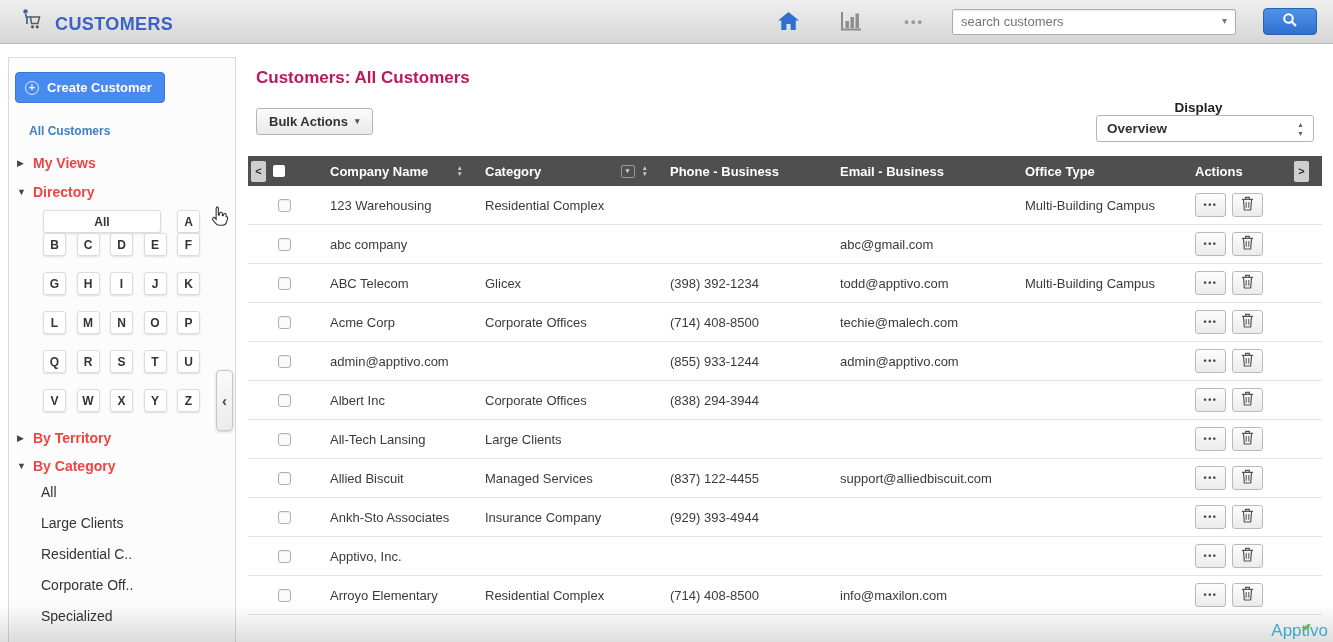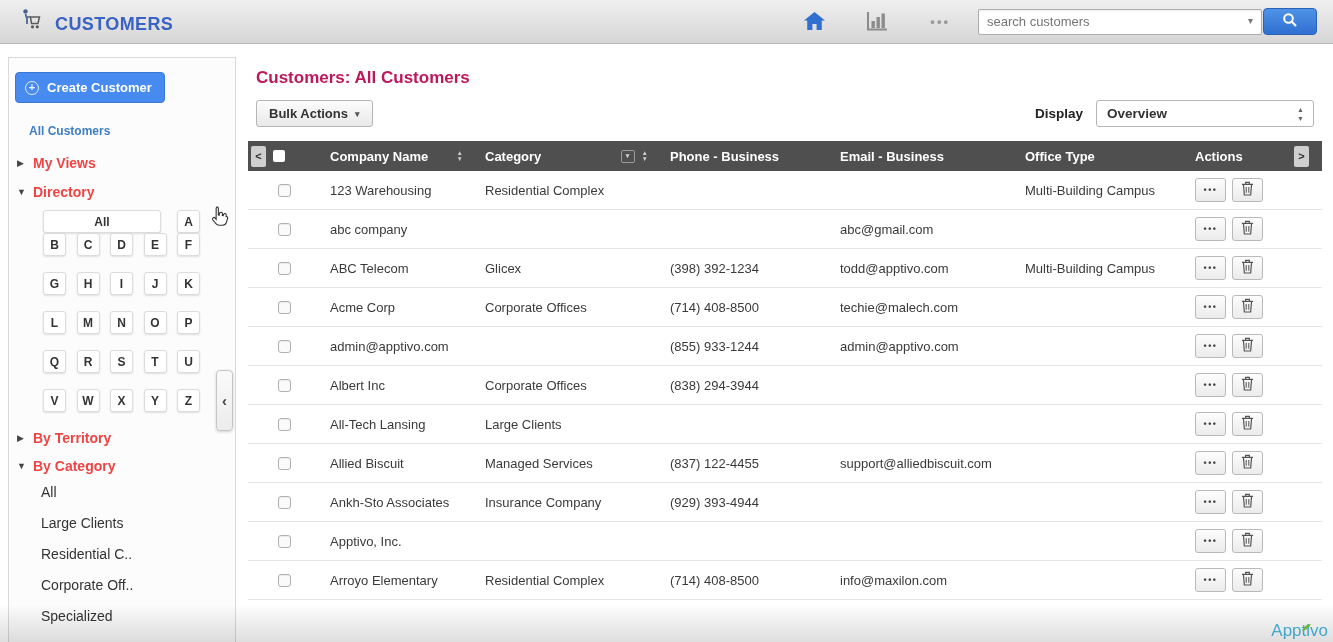--- a/index.html
+++ b/index.html
@@ -15,21 +15,21 @@
     border-bottom:1px solid #b9b9b9;
     display:flex; align-items:center;
   }
   .logo-area { display:flex; align-items:flex-end; gap:9px; margin-left:20px; }
   .app-title { font-size:18px; font-weight:bold; color:#3a62c4; letter-spacing:.4px; }
   .topbar-right { margin-left:auto; display:flex; align-items:center; margin-right:16px; }
   .tb-icon { display:flex; align-items:center; justify-content:center; cursor:pointer; }
   .home-ic { margin-right:40px; }
   .chart-ic { margin-right:40px; }
   .dots-ic { margin-right:28px; color:#9a9a9a; font-size:13px; letter-spacing:2px; font-weight:bold; }
-  .search-wrap { position:relative; margin-right:1px; }
+  .search-wrap { position:relative; margin-right:27px; }
   .search-input {
     width:284px; height:26px; border:1px solid #adadad; border-radius:2px;
     padding:0 26px 0 8px; font-size:13px; color:#555; background:#fff;
     box-shadow:inset 0 1px 2px rgba(0,0,0,.08); outline:none;
     font-family:"Liberation Sans", sans-serif;
   }
   .search-caret { position:absolute; right:9px; top:6px; font-size:10px; color:#777; cursor:pointer; }
   .search-btn {
     width:54px; height:27px; border:1px solid #2b62b4; border-radius:4px;
     background:linear-gradient(#4f93e8,#2f6fd0); display:flex; align-items:center; justify-content:center;
@@ -78,21 +78,21 @@
   
   .main { position:absolute; left:248px; top:57px; right:11px; }
   .page-title { margin:11px 0 0 8px; font-size:17px; font-weight:bold; color:#be185d; }
   .toolbar { margin:12px 8px 0 8px; display:flex; justify-content:space-between; align-items:center; }
   .bulk-btn {
     height:27px; padding:0 12px; background:linear-gradient(#fcfcfc,#e9e9e9);
     border:1px solid #b5b5b5; border-radius:3px; font-size:13px; font-weight:bold; color:#333;
     display:flex; align-items:center; gap:7px; cursor:pointer; font-family:"Liberation Sans", sans-serif;
   }
   .bulk-btn .caret { font-size:9px; color:#555; }
-  .display-group { display:flex; align-items:center; }
+  .display-group { display:flex; align-items:center;flex-direction:column; }
   .display-label { font-size:13.5px; font-weight:bold; margin-right:13px; color:#222; }
   .select-box {
     position:relative; width:218px; height:27px; border:1px solid #b5b5b5; border-radius:3px;
     background:#fff; display:flex; align-items:center; padding-left:10px;
     font-size:13.5px; font-weight:bold; color:#333; cursor:pointer;
   }
   .select-arrows { position:absolute; right:9px; top:4px; display:flex; flex-direction:column; line-height:9px; }
   .select-arrows span { font-size:7px; color:#666; }
   
   .table { margin-top:14px; }

